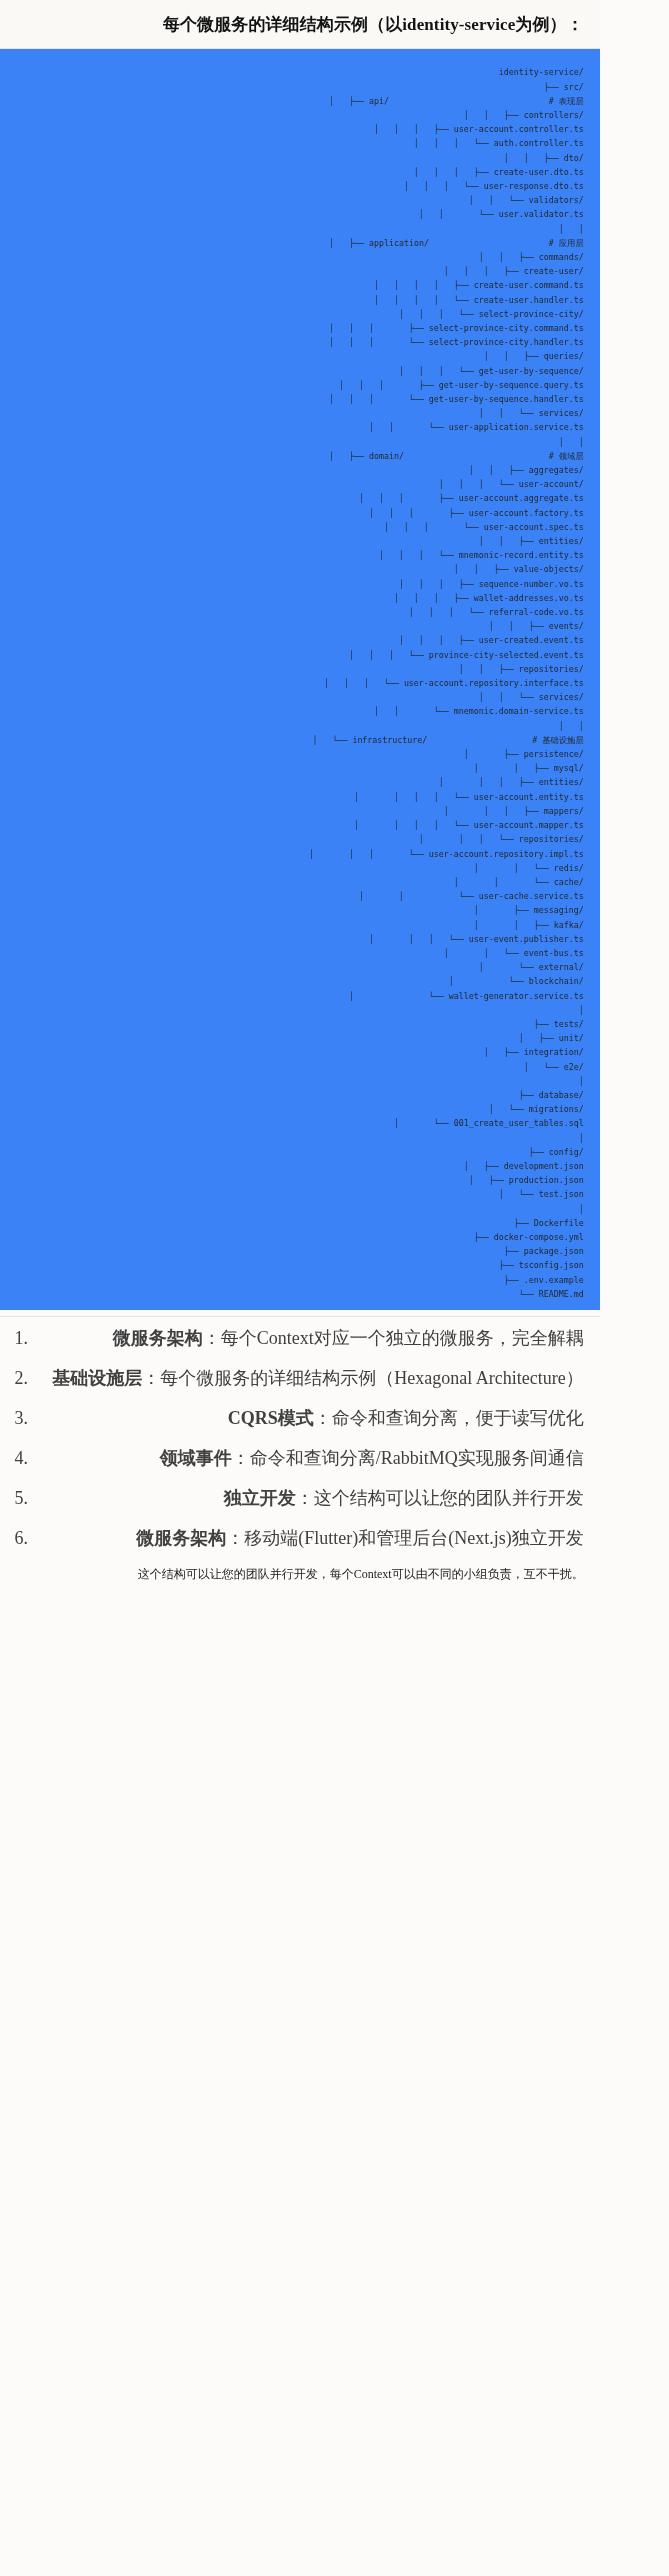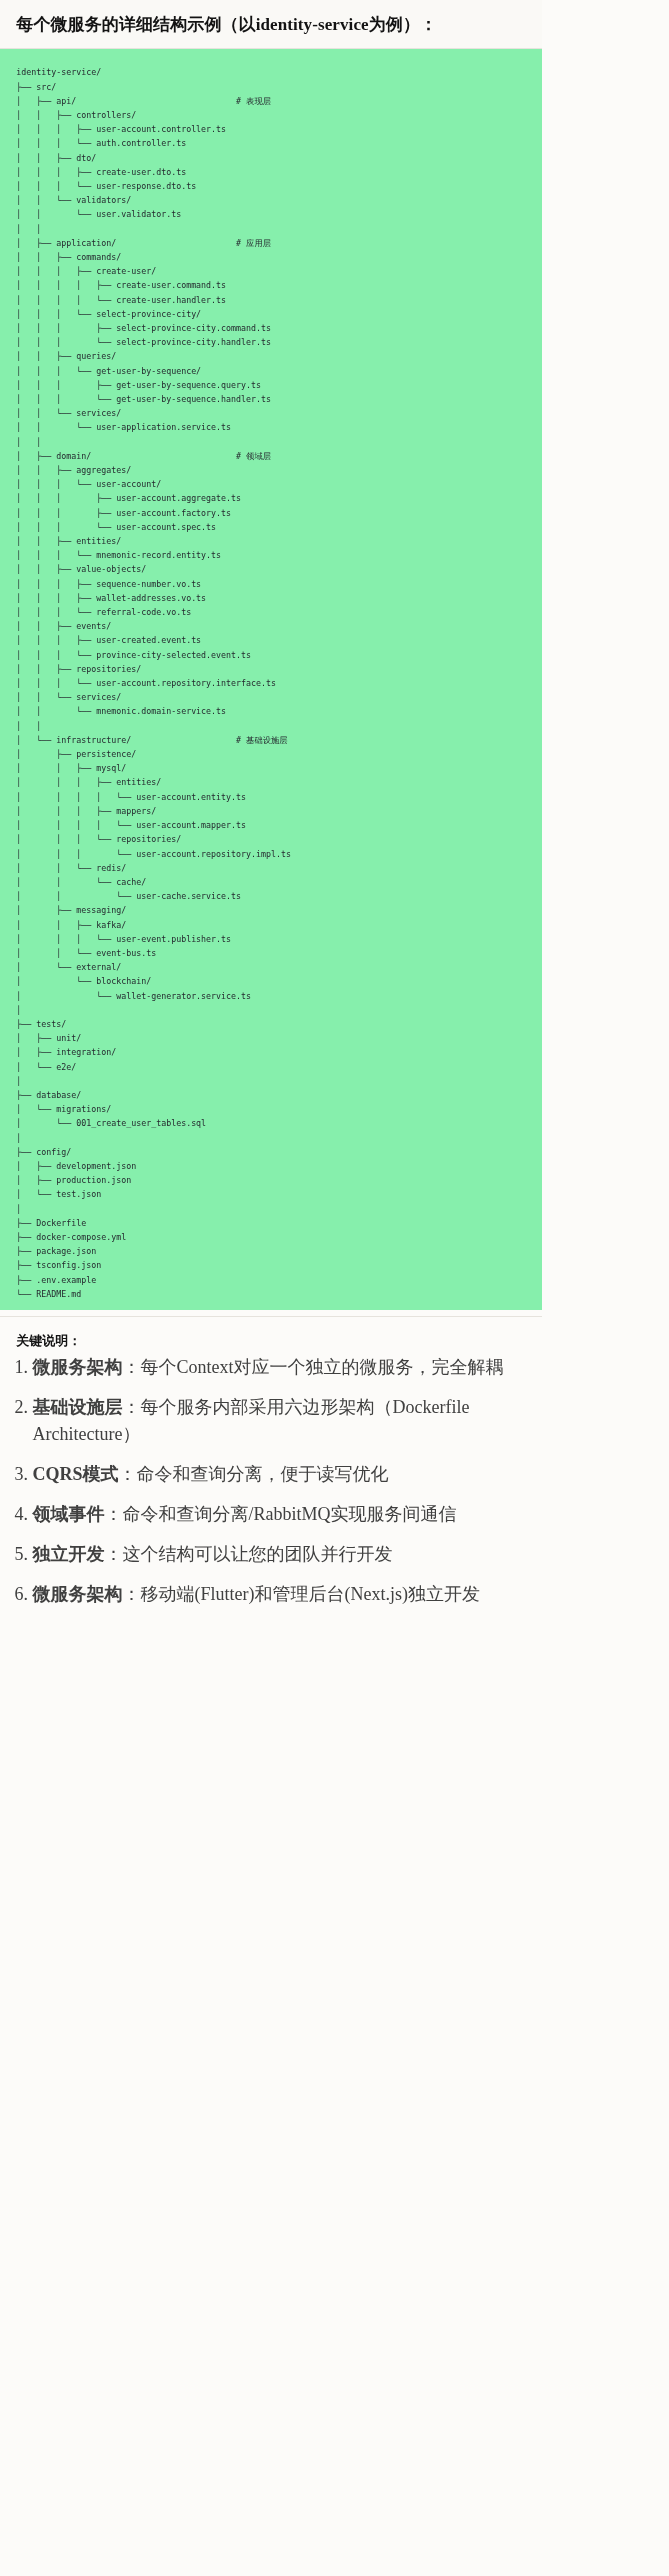--- a/index.html
+++ b/index.html
@@ -8,25 +8,26 @@
     padding: 0;
     background: #fcfbf9;
   }
   body {
     width: 669px;
     font-family: "Liberation Serif", "DejaVu Serif", serif;
     color: #1b1b1b;
     -webkit-font-smoothing: antialiased;
   }
   .page {
-    width: 542px;
+    width: 600px;
     box-sizing: border-box;
     background: #fcfbf9;
     position: relative;
     overflow: hidden;
+    text-align: right;
   }
 
   
   .header {
     padding: 13.8px 16.3px 11.3px 16.3px;
     background: #faf9f6;
     border-bottom: 0.6px solid #e6e3dd;
     box-sizing: border-box;
   }
   .header h1 {
@@ -34,21 +35,21 @@
     font-size: 17px;
     line-height: 1.35;
     font-weight: bold;
     font-family: "Liberation Serif", "DejaVu Serif", serif;
     letter-spacing: 0.1px;
     color: #131313;
   }
 
   
   .tree-block {
-    background: #86efac;
+    background: #3b82f6;
     padding: 16.3px 16.3px 8.8px 16.3px;
     box-sizing: border-box;
   }
   pre.tree {
     margin: 0;
     font-family: "DejaVu Sans Mono", "Liberation Mono", monospace;
     font-size: 8.3px;
     line-height: 14.2px;
     color: #24292e;
     white-space: pre;
@@ -191,25 +192,25 @@
 <span>├── Dockerfile</span>
 <span>├── docker-compose.yml</span>
 <span>├── package.json</span>
 <span>├── tsconfig.json</span>
 <span>├── .env.example</span>
 <span>└── README.md</span>
 </pre>
   </div>
 
   <div class="notes">
-    <h2>关键说明：</h2>
     <ol class="note-list" id="note-list">
         <li><span class="lead">微服务架构</span><span>：</span><span>每个Context对应一个独立的微服务，完全解耦</span></li>
-        <li><span class="lead">基础设施层</span><span>：</span><span>每个服务内部采用六边形架构（Dockerfile Architecture）</span></li>
+        <li><span class="lead">基础设施层</span><span>：</span><span>每个微服务的详细结构示例（Hexagonal Architecture）</span></li>
         <li><span class="lead">CQRS模式</span><span>：</span><span>命令和查询分离，便于读写优化</span></li>
         <li><span class="lead">领域事件</span><span>：</span><span>命令和查询分离/RabbitMQ实现服务间通信</span></li>
         <li><span class="lead">独立开发</span><span>：</span><span>这个结构可以让您的团队并行开发</span></li>
         <li><span class="lead">微服务架构</span><span>：</span><span>移动端(Flutter)和管理后台(Next.js)独立开发</span></li>
       </ol>
+    <p class="closing">这个结构可以让您的团队并行开发，每个Context可以由不同的小组负责，互不干扰。</p>
   </div>
 
 </div>
 
 
 </body></html>

